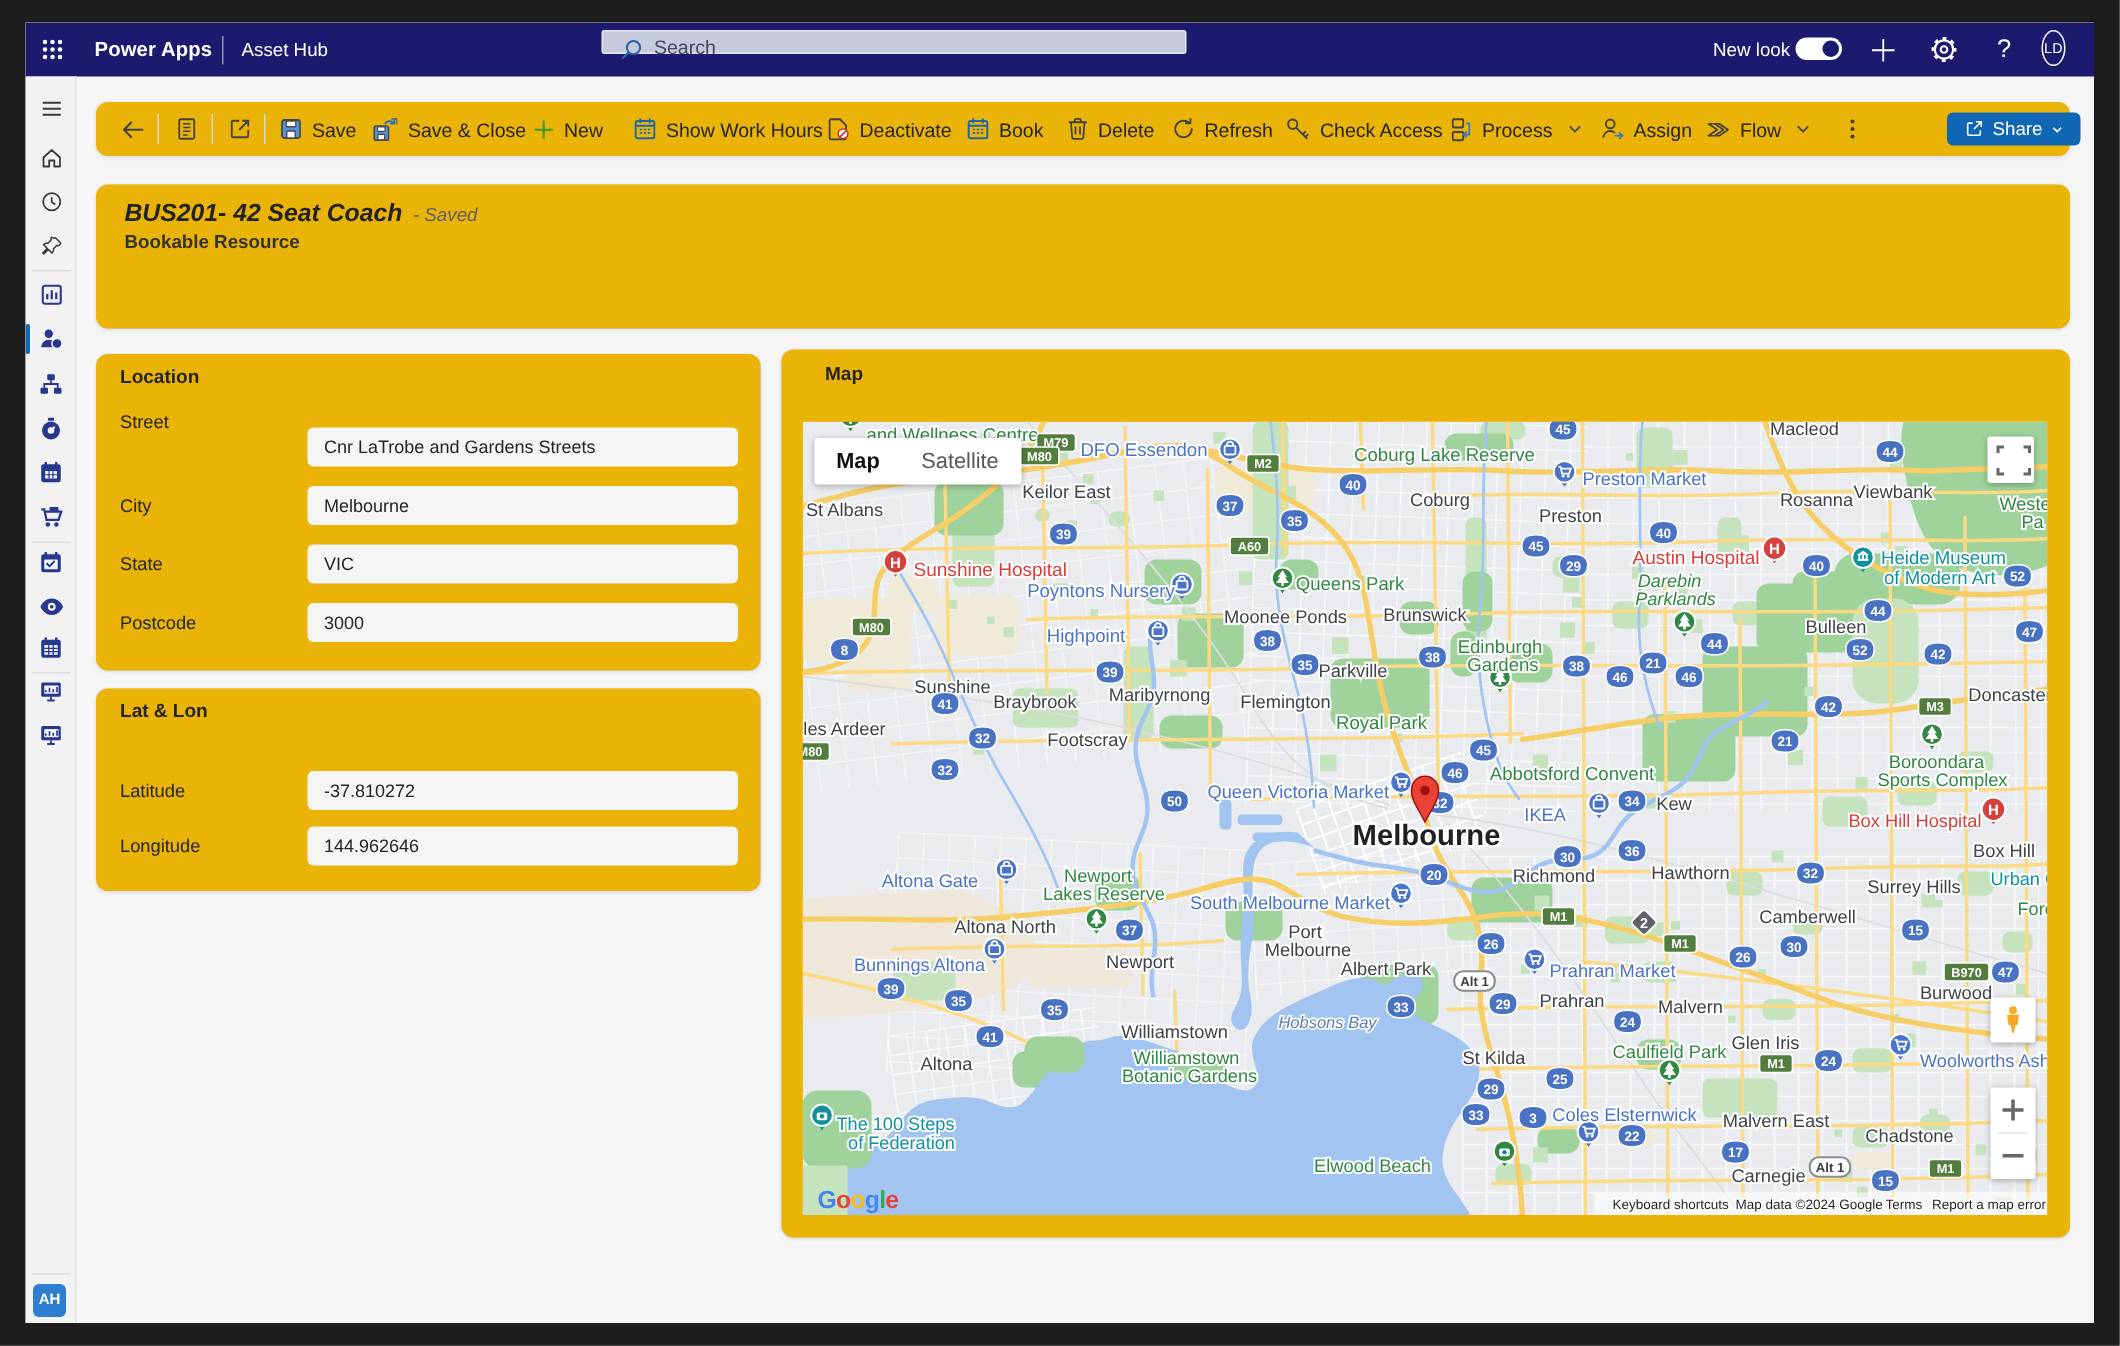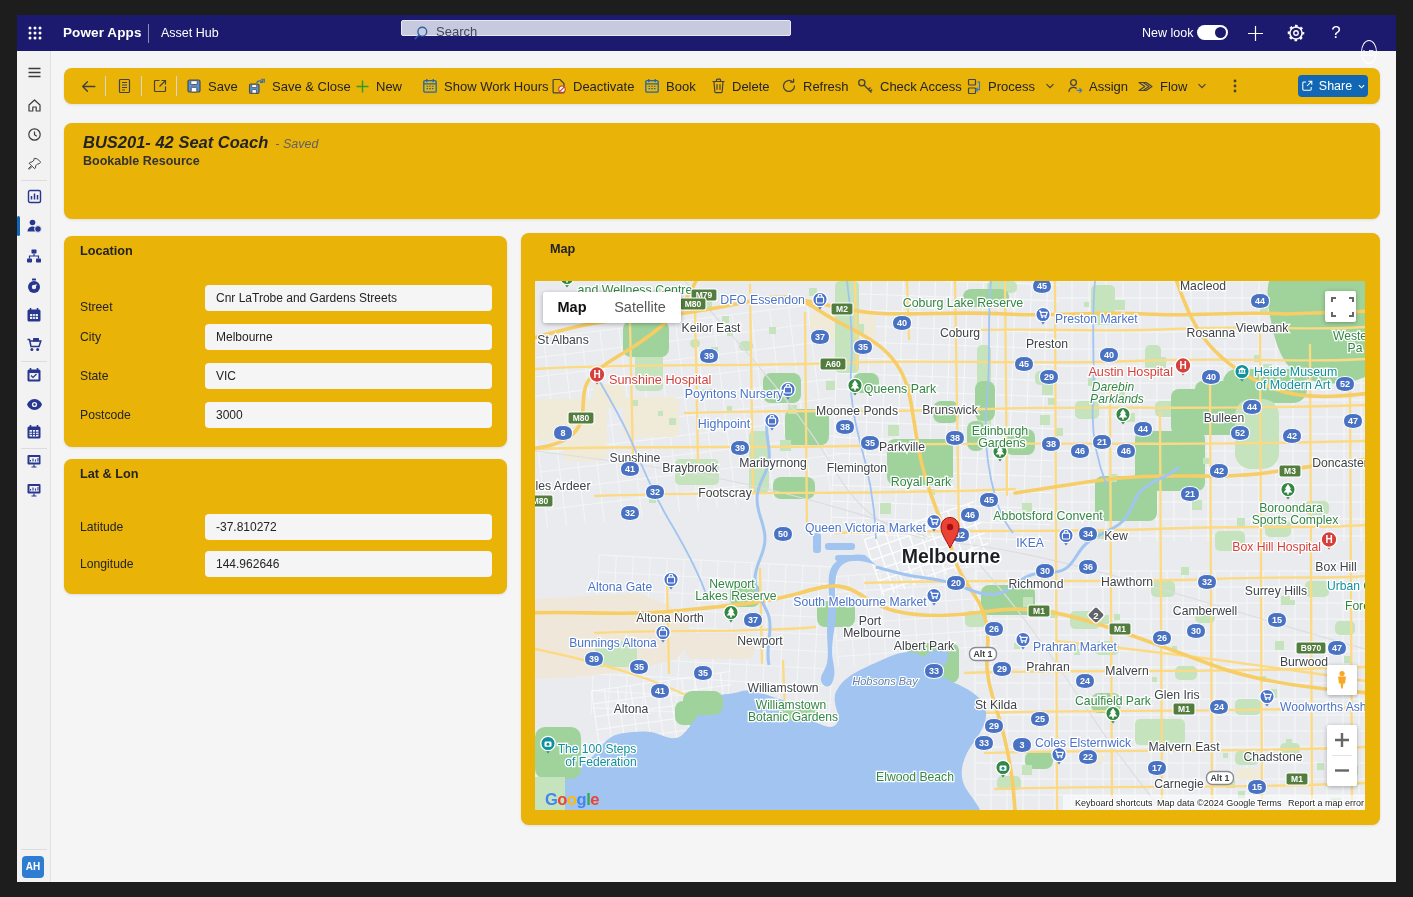--- a/index.html
+++ b/index.html
@@ -11,39 +11,39 @@
 #topbar .brand { position:absolute; left:46px; top:10px; font-size:13.5px; font-weight:bold; letter-spacing:.1px; }
 #topbar .navdiv { position:absolute; left:131px; top:9px; width:1px; height:19px; background:rgba(255,255,255,.5); }
 #topbar .envname { position:absolute; left:144px; top:11px; font-size:12.5px; }
 #search { position:absolute; left:384px; top:5px; width:390px; height:16px; background:#c7cade; border:1px solid #e8e9f2; border-radius:2px; color:#44455e; font-size:13px; line-height:22px; padding-left:34px; }
 #search svg { position:absolute; left:11px; top:4px; }
 .tright { position:absolute; top:0; height:51px; }
 #newlook { left:1125px; font-size:12.5px; line-height:36px; color:#fff; }
 #toggle { left:1180px; top:10px; width:31px; height:15px; background:#fff; border-radius:8px; }
 #toggle::after { content:""; position:absolute; right:2px; top:2px; width:11px; height:11px; border-radius:50%; background:#1b1a6e; }
 .topicon { position:absolute; top:0; width:36px; height:36px; display:flex; align-items:center; justify-content:center; }
-#avatar { position:absolute; left:1344px; top:5px; width:16px; height:24px; border:1.4px solid #fff; border-radius:50%; color:#fff; font-size:9.5px; text-align:center; line-height:24px; letter-spacing:.3px;margin-top:20px; }
+#avatar { position:absolute; left:1344px; top:5px; width:16px; height:24px; border:1.4px solid #fff; border-radius:50%; color:#fff; font-size:9.5px; text-align:center; line-height:24px; letter-spacing:.3px; }
 
 #rail { position:absolute; left:0; top:36px; width:34px; bottom:0; background:#f2f2f2; border-right:1px solid #e1e1e1; }
 .railicon { position:absolute; left:0; width:34px; height:30px; display:flex; align-items:center; justify-content:center; }
 .raildiv { position:absolute; left:4px; width:26px; height:1px; background:#dcdcdc; }
 #railsel { position:absolute; left:0px; top:165px; width:3px; height:20px; background:#1267b4; border-radius:2px; }
 #ah { position:absolute; left:5px; top:805px; width:22px; height:22px; background:#2e7dd1; border-radius:4px; color:#fff; font-size:10px; font-weight:bold; text-align:center; line-height:22px; }
 
 .card { position:absolute; background:#eab308; border-radius:8px; box-shadow:0 1px 3px rgba(0,0,0,.09), 0 0 1px rgba(0,0,0,.07); }
 #cmdbar { left:47px; top:53px; width:1316px; height:36px; }
 #headercard { left:47px; top:108px; width:1316px; height:96px; }
 #loccard { left:47px; top:221px; width:443px; height:211px; }
 #llcard { left:47px; top:444px; width:443px; height:135px; }
 #mapcard { left:504px; top:218px; width:859px; height:592px; }
 
 .cmditem { position:absolute; top:0; height:36px; display:flex; align-items:center; gap:6px; font-size:13px; color:#242424; white-space:nowrap; }
 .cmddiv { position:absolute; top:8px; width:1px; height:20px; background:#d6d6d6; }
 .chev { margin-left:3px; }
-#sharebtn { position:absolute; left:1234px; top:7px; width:70px; height:22px; background:#1267b4; border-radius:4px; color:#fff; font-size:12.5px; display:flex; align-items:center; justify-content:center; gap:5px; }
+#sharebtn { position:absolute; left:1234px; top:7px; width:89px; height:22px; background:#1267b4; border-radius:4px; color:#fff; font-size:12.5px; display:flex; align-items:center; justify-content:center; gap:5px; }
 
 #rectitle { position:absolute; left:19px; top:10px; font-size:16.5px; font-weight:bold; color:#232323;font-style:italic; }
 #rectitle small { font-size:12.5px; font-weight:normal; color:#616161; margin-left:7px; }
 #rectype { position:absolute; left:19px; top:31px; font-size:12.5px; font-weight:bold; color:#333; }
 .tabs { position:absolute; left:19px; top:66px; display:flex; gap:19px; font-size:13px; color:#242424; }
 .tabs .sel { font-weight:bold; position:relative; }
 .tabs .sel::after { content:""; position:absolute; left:0px; right:-1px; bottom:-6px; height:3px; border-radius:2px; background:#1267b4; }
 
 .cardtitle { position:absolute; left:16px; top:8px; font-size:12.7px; font-weight:bold; color:#242424; }
 .frow { position:absolute; left:16px; height:26px; font-size:12.2px; color:#242424; line-height:26px; }
@@ -306,21 +306,21 @@
         </svg>Share<svg width="9" height="9" viewBox="0 0 12 12">
           <path d="M2.5 4.2l3.5 3.5 3.5-3.5" fill="none" stroke="#fff" stroke-width="1.5"></path>
         </svg></div>
   </div>
   <div class="card" id="headercard">
     <div id="rectitle">BUS201- 42 Seat Coach<small>- Saved</small></div>
     <div id="rectype">Bookable Resource</div>
   </div>
   <div class="card" id="loccard">
     <div class="cardtitle">Location</div>
-    <div class="frow" style="top:58px">Street</div>
+    <div class="frow" style="top:32px">Street</div>
       <div class="fbox" style="top:49px">Cnr LaTrobe and Gardens Streets</div>
     <div class="frow" style="top:88px">City</div>
       <div class="fbox" style="top:88px">Melbourne</div>
     <div class="frow" style="top:127px">State</div>
       <div class="fbox" style="top:127px">VIC</div>
     <div class="frow" style="top:166px">Postcode</div>
       <div class="fbox" style="top:166px">3000</div>
   </div>
   <div class="card" id="llcard">
     <div class="cardtitle">Lat &amp; Lon</div>

